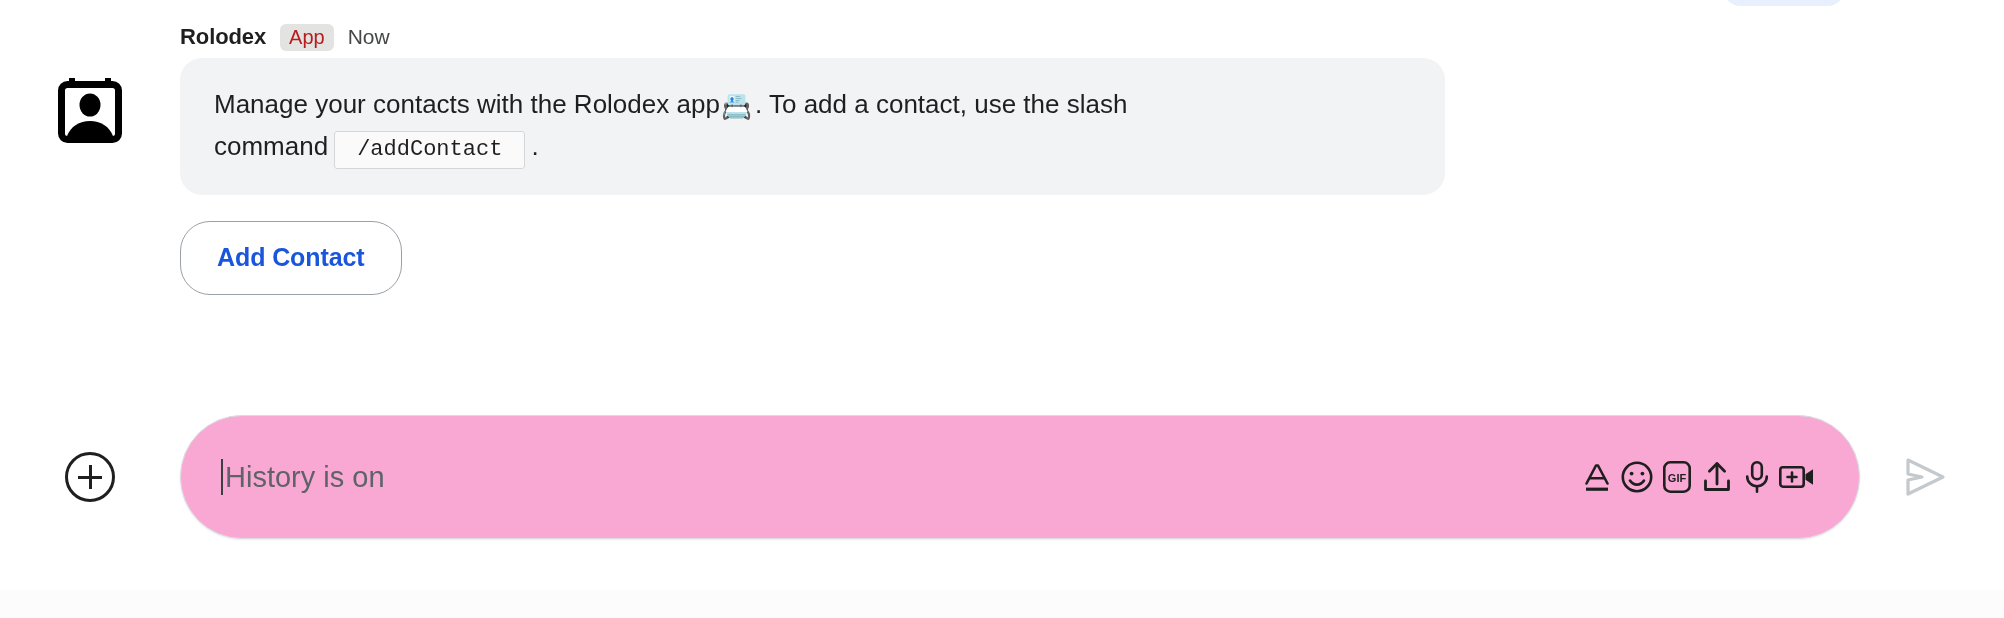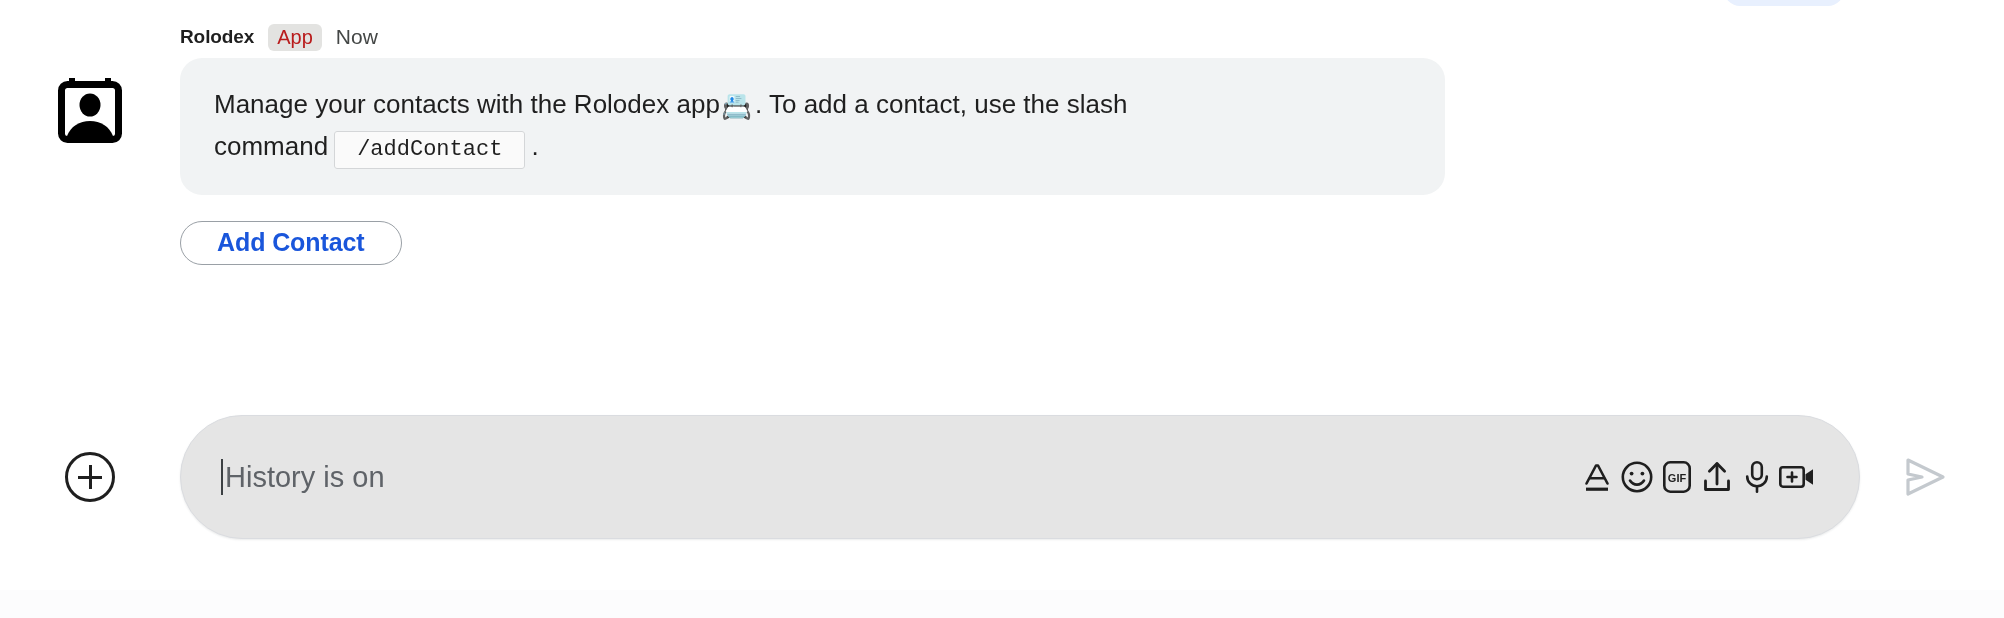--- a/index.html
+++ b/index.html
@@ -56,21 +56,21 @@
   }
 
   .msg-header {
     display: flex;
     align-items: center;
     gap: 14px;
     height: 30px;
     margin-bottom: 6px;
   }
   .sender-name {
-    font-size: 19px;
+    font-size: 22px;
     font-weight: 700;
     color: #1f1f1f;
     letter-spacing: -0.1px;
   }
   .app-badge {
     font-size: 20px;
     font-weight: 500;
     color: #b91c1c;
     background: #e3e3e1;
     border-radius: 6px;
@@ -115,21 +115,21 @@
     white-space: nowrap;
   }
 
   .action-row {
     margin-top: 26px;
   }
   .action-button {
     display: inline-flex;
     align-items: center;
     justify-content: center;
-    height: 44px;
+    height: 74px;
     padding: 0 36px;
     border: 1px solid #9aa0a6;
     border-radius: 30px;
     background: #ffffff;
     color: #1a56db;
     font-size: 25px;
     font-weight: 700;
     font-family: "Liberation Sans", sans-serif;
     cursor: pointer;
     letter-spacing: -0.1px;
@@ -173,21 +173,21 @@
     top: 50%; left: 10px; right: 10px;
     height: 3px; margin-top: -1.5px;
   }
 
   .composer-box {
     flex: 0 0 auto;
     width: 1680px;
     height: 124px;
     border: 1.5px solid #dadce0;
     border-radius: 62px;
-    background: #e5e5e5;
+    background: #f9a8d4;
     box-sizing: border-box;
     display: flex;
     align-items: center;
     padding: 0 42px 0 40px;
     box-shadow: 0 1px 2px rgba(60,64,67,0.10);
   }
   .input-wrap {
     flex: 1 1 auto;
     display: flex;
     align-items: center;

